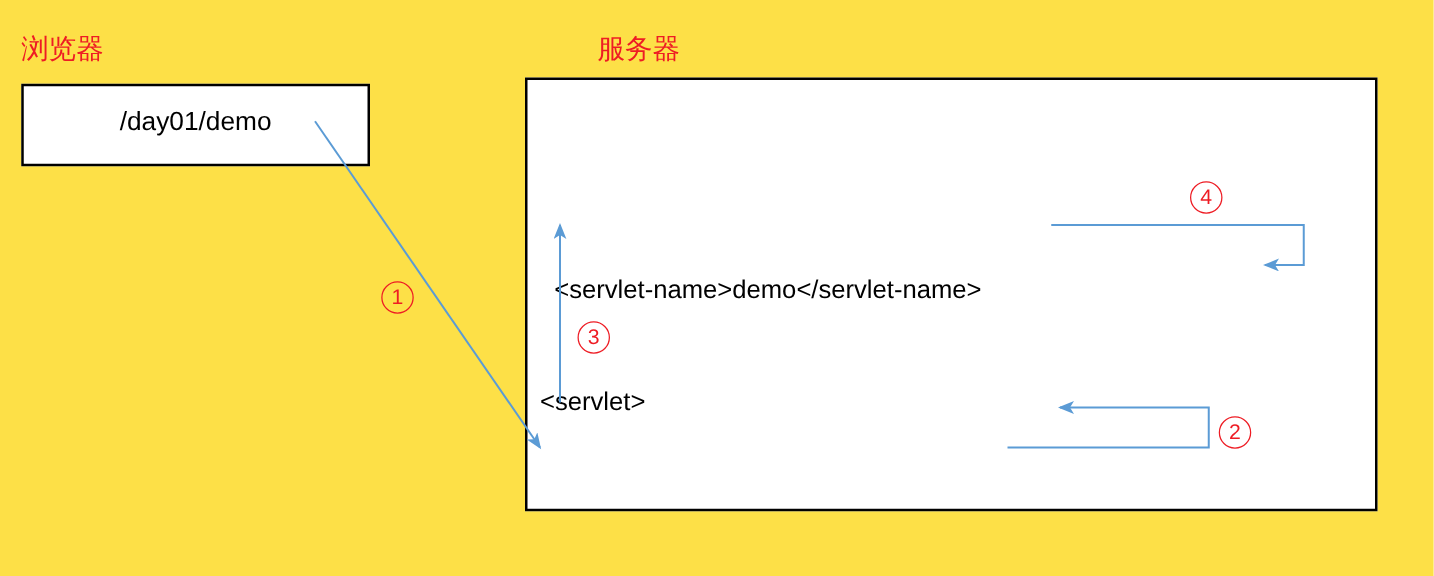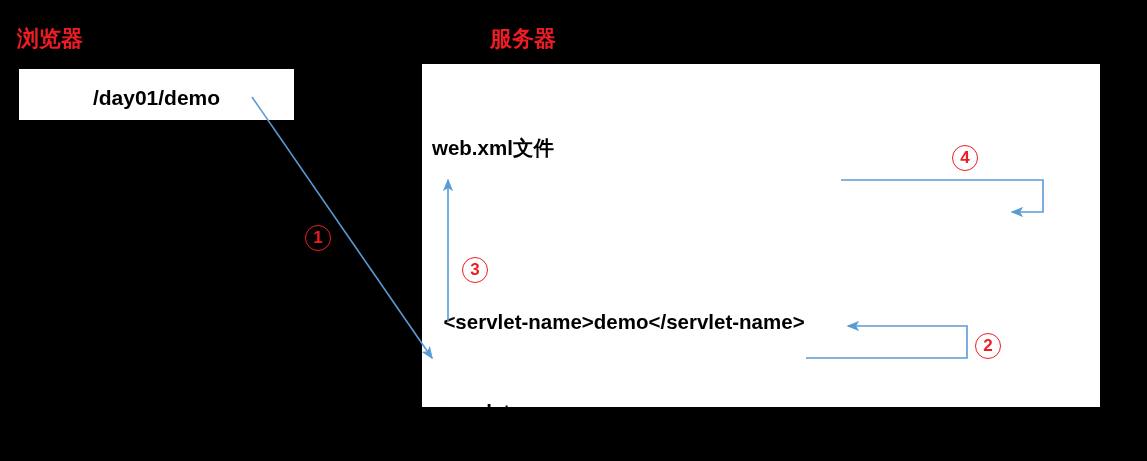--- a/index.html
+++ b/index.html
@@ -4,47 +4,46 @@
 <style>
   html, body {
     margin: 0;
     padding: 0;
     background: #ffffff;
   }
   #canvas {
     position: relative;
     width: 1147px;
     height: 461px;
-    background: #000000;
+    background: #fde047;
     font-family: "Liberation Sans", sans-serif;
     overflow: hidden;
-    font-weight: bold;
   }
 
   
   .section-title {
     position: absolute;
     color: #ee1c24;
     font-size: 22px;
     line-height: 26px;
     white-space: nowrap;
   }
   #browser-title { left: 17px;  top: 26px; }
-  #server-title  { left: 478px; top: 26px; margin-left: 12px; }
+  #server-title  { left: 478px; top: 26px; }
 
   
   .panel {
     position: absolute;
     border: 2px solid #000000;
     background: #ffffff;
     box-sizing: border-box;
   }
   #browser-panel {
     left: 17px;  top: 67px;
-    width: 279px; height: 55px;
+    width: 279px; height: 66px;
   }
   #server-panel {
     left: 420px; top: 62px;
     width: 682px; height: 347px;
   }
 
   
   #browser-url {
     position: absolute;
     left: 0; right: 0;
@@ -104,21 +103,20 @@
 
   <div class="panel" id="browser-panel">
     <div id="browser-url">/day01/demo</div>
   </div>
 
   <div class="section-title" id="server-title">服务器</div>
 
   <div class="panel" id="server-panel">
 
     <div id="xml-block">
-      <div class="code-line">web.xml文件</div>
       <div class="code-line blank"></div>
       <div class="code-line">  &lt;servlet-name&gt;demo&lt;/servlet-name&gt;</div>
       <div class="code-line">&lt;servlet&gt;</div>
       
       
       
       
       
       
       

